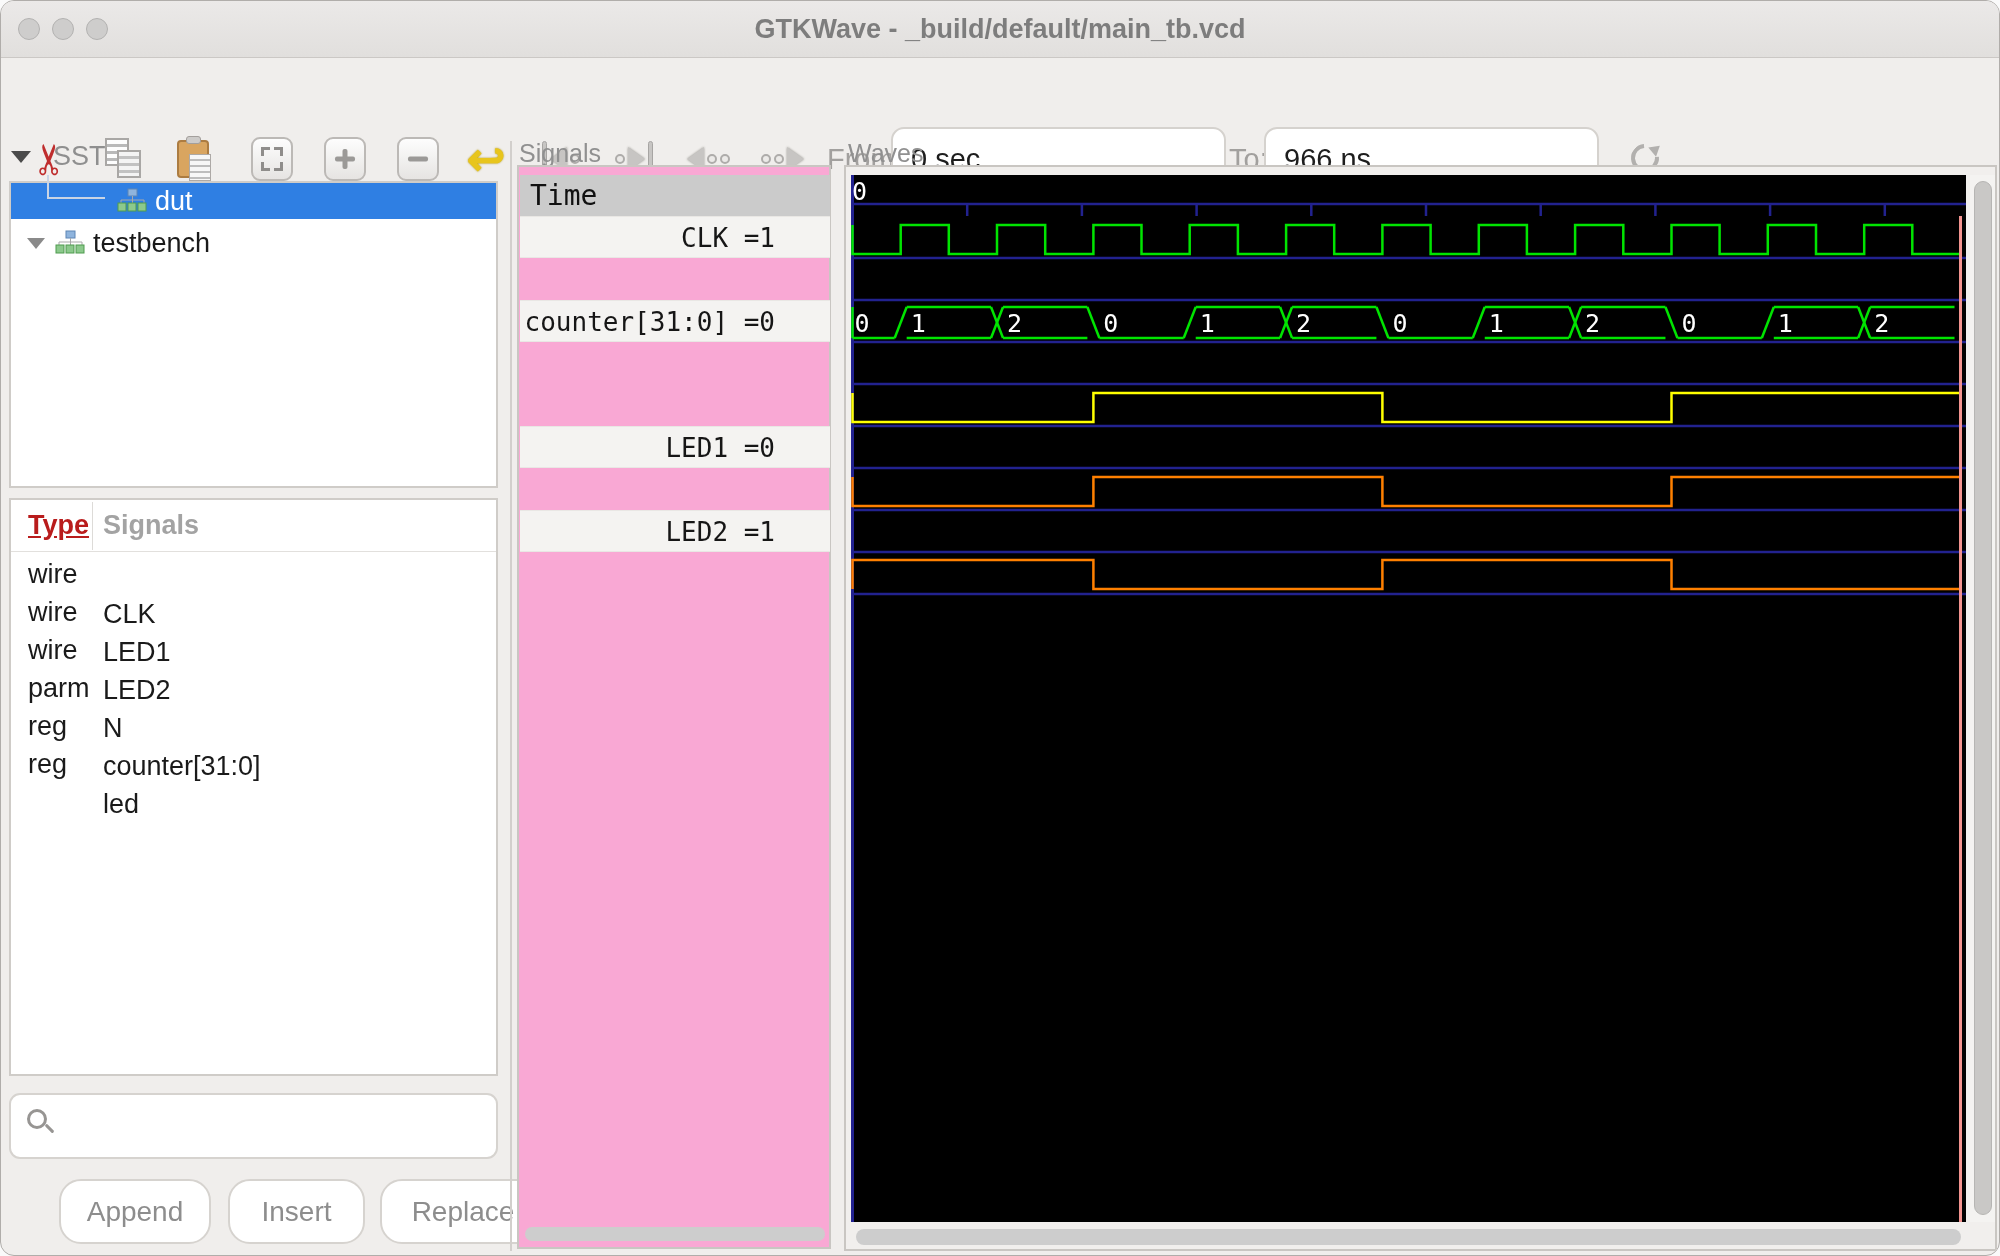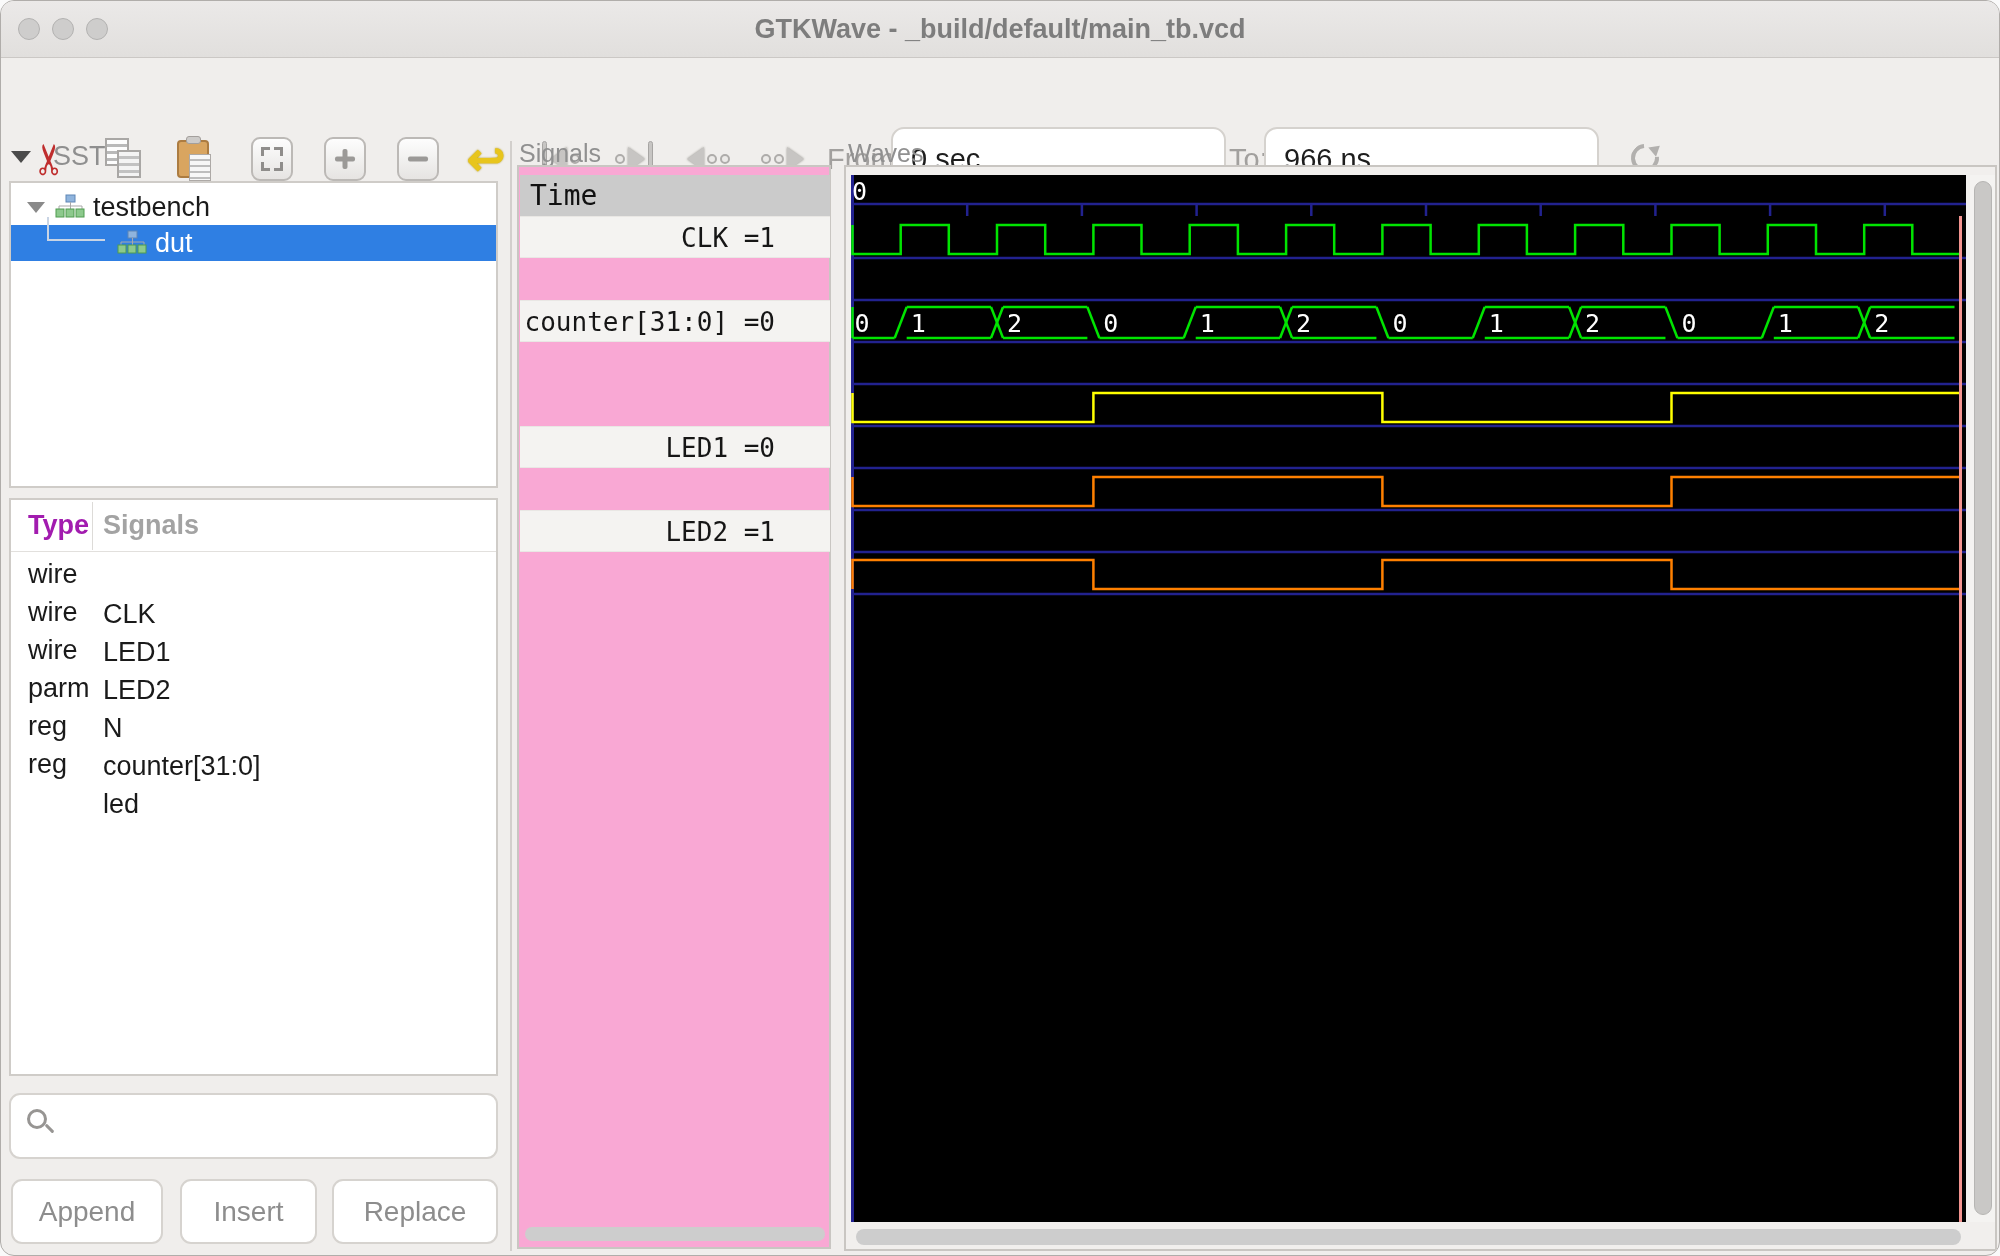--- a/index.html
+++ b/index.html
@@ -68,34 +68,34 @@
   .tree-panel { left:8px; top:180px; width:489px; height:307px; }
   .tree-row { position:relative; height:36px; display:flex; align-items:center; }
   .tree-row.sel { background:#2f7fe3; }
   .tree-expander { width:0; height:0; border-left:9px solid transparent; border-right:9px solid transparent; border-top:11px solid #8a8a8a; margin-left:16px; }
   .tree-label { font-size:27px; color:#1a1a1a; margin-left:8px; }
   .tree-row.sel .tree-label { color:#ffffff; }
   .tree-connector { position:absolute; left:36px; top:-8px; width:58px; height:24px; border-left:2px solid #c9d4e4; border-bottom:2px solid #c9d4e4; }
 
   .types-panel { left:8px; top:497px; width:489px; height:578px; }
   .types-header { position:absolute; left:0; top:0; width:100%; height:52px; border-bottom:1px solid #e2e0dd; }
-  .types-header .h1 { position:absolute; left:17px; top:10px; font-size:27px; color:#a21caf; font-weight:bold; }
+  .types-header .h1 { position:absolute; left:17px; top:10px; font-size:27px; color:#b91c1c; font-weight:bold;text-decoration:underline; }
   .types-header .h2 { position:absolute; left:92px; top:10px; font-size:27px; color:#a3a3a3; font-weight:bold; }
   .types-div { position:absolute; left:81px; top:2px; width:1px; height:48px; background:#dddbd8; }
   .types-rows { position:absolute; left:0; top:56px; width:100%; }
   .trow { position:relative; height:38px; }
   .trow .c1 { position:absolute; left:17px; top:3px; font-size:27px; color:#1a1a1a; }
   .trow .c2 { position:absolute; left:92px; top:3px; font-size:27px; color:#1a1a1a;margin-top:40px; }
 
   .search-box { position:absolute; left:8px; top:1092px; width:489px; height:66px; background:#fff; border:2px solid #d6d3cf; border-radius:11px; }
   .mag { position:relative; width:26px; height:26px; margin:14px 0 0 16px; }
   .mag .lens { position:absolute; left:0; top:0; width:20px; height:20px; border:3px solid #979593; border-radius:50%; }
   .mag .stem { position:absolute; left:17px; top:18px; width:11px; height:3px; background:#979593; transform:rotate(45deg); border-radius:2px; }
-  .btnrow-btn { position:absolute; top:1178px; height:65px; background:#fff; border:2px solid #d6d3cf; border-radius:11px;
-                font-size:28px; color:#8d8d8d; display:flex; align-items:center; justify-content:center; }
+  .btnrow-btn { position:absolute; top:1178px; height:65px; background:#fff; border:2px solid #d6d3cf; border-radius:22px;
+                font-size:28px; color:#8d8d8d; display:flex; align-items:center; justify-content:center;margin-left:48px; }
 
   .sash-v { position:absolute; left:509px; top:140px; width:2px; height:1110px; background:#d2cfcc; }
 
   
   .frame-label { position:absolute; font-size:25px; color:#909090; }
   .signals-frame { left:516px; top:164px; width:314px; height:1084px; background:#f9a8d4; border:2px solid #c9c6c2; }
   .time-header { position:absolute; left:1px; top:8px; width:310px; height:41px; background:#cbcbcb;
                  font-family:"DejaVu Sans Mono", monospace; font-size:28px; color:#111; line-height:41px; padding-left:10px; }
   .sig-stripes { position:absolute; left:1px; top:49px; width:310px; }
   .sigrow { height:42px; font-family:"DejaVu Sans Mono", monospace; font-size:26px; color:#161616;
@@ -203,42 +203,42 @@
         </span>
     </div>
   </div>
 
   <div class="sst-head">
     <span class="tri-down-dark"></span>
     <span class="sst-text">SST</span>
   </div>
 
   <div class="panel tree-panel" id="tree-panel">
-      <div class="tree-row" style="margin-top: 6px;">
-        <span class="tree-expander"></span>
-        <svg width="30" height="27" style="margin-left:10px">
-          <rect x="11" y="1" width="9" height="7" fill="#8fb4dd" stroke="#5e86b5"></rect>
-          <path d="M15.5 8v4M4 12h23M4 12v3M15.5 12v3M27 12v3" stroke="#a9a9a9" fill="none"></path>
-          <rect x="1" y="15" width="8" height="8" fill="#8cc98c" stroke="#4f9b4f"></rect>
-          <rect x="11" y="15" width="8" height="8" fill="#8cc98c" stroke="#4f9b4f"></rect>
-          <rect x="21" y="15" width="8" height="8" fill="#8cc98c" stroke="#4f9b4f"></rect>
-        </svg>
-        <span class="tree-label">testbench</span>
-      </div>
       <div class="tree-row sel" style="margin-top: 0px;">
         <span class="tree-connector"></span>
         <span style="width: 96px; flex: 0 0 96px;"></span>
         <svg width="30" height="27" style="margin-left:10px">
           <rect x="11" y="1" width="9" height="7" fill="#8fb4dd" stroke="#5e86b5"></rect>
           <path d="M15.5 8v4M4 12h23M4 12v3M15.5 12v3M27 12v3" stroke="#a9a9a9" fill="none"></path>
           <rect x="1" y="15" width="8" height="8" fill="#8cc98c" stroke="#4f9b4f"></rect>
           <rect x="11" y="15" width="8" height="8" fill="#8cc98c" stroke="#4f9b4f"></rect>
           <rect x="21" y="15" width="8" height="8" fill="#8cc98c" stroke="#4f9b4f"></rect>
         </svg>
         <span class="tree-label">dut</span>
+      </div>
+      <div class="tree-row" style="margin-top: 6px;">
+        <span class="tree-expander"></span>
+        <svg width="30" height="27" style="margin-left:10px">
+          <rect x="11" y="1" width="9" height="7" fill="#8fb4dd" stroke="#5e86b5"></rect>
+          <path d="M15.5 8v4M4 12h23M4 12v3M15.5 12v3M27 12v3" stroke="#a9a9a9" fill="none"></path>
+          <rect x="1" y="15" width="8" height="8" fill="#8cc98c" stroke="#4f9b4f"></rect>
+          <rect x="11" y="15" width="8" height="8" fill="#8cc98c" stroke="#4f9b4f"></rect>
+          <rect x="21" y="15" width="8" height="8" fill="#8cc98c" stroke="#4f9b4f"></rect>
+        </svg>
+        <span class="tree-label">testbench</span>
       </div>
     </div>
 
   <div class="panel types-panel">
     <div class="types-header">
       <span class="h1">Type</span>
       <span class="types-div"></span>
       <span class="h2">Signals</span>
     </div>
     <div class="types-rows" id="types-rows">

